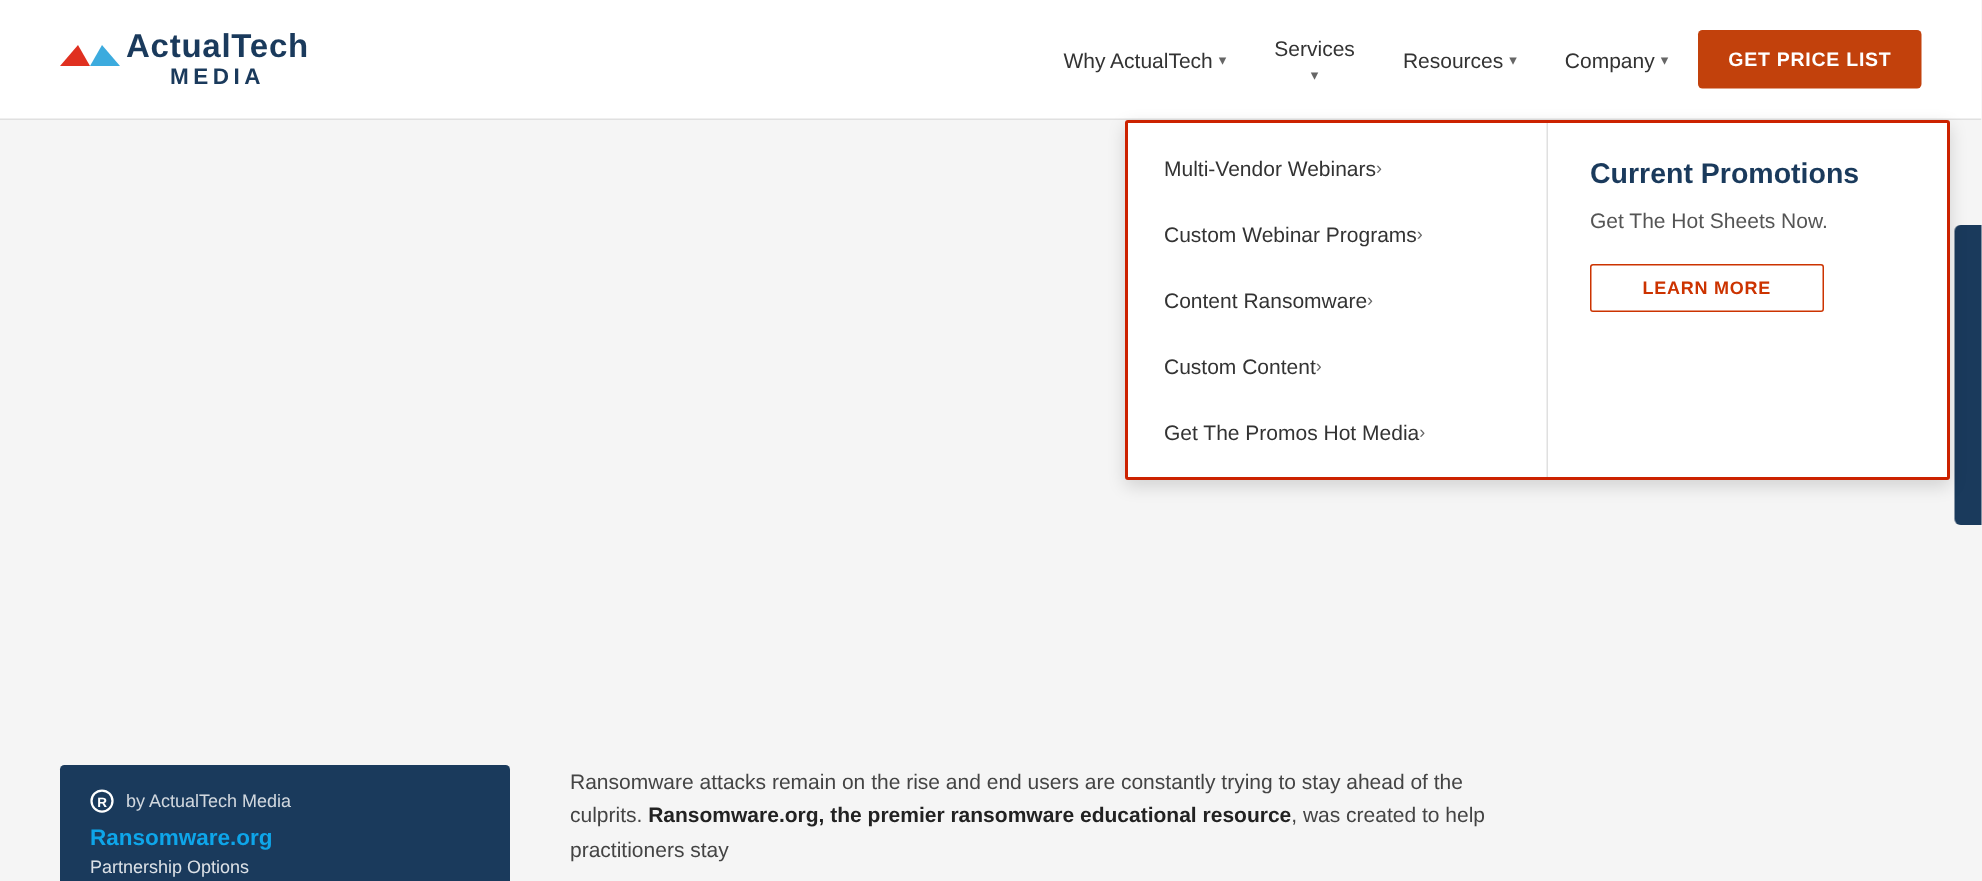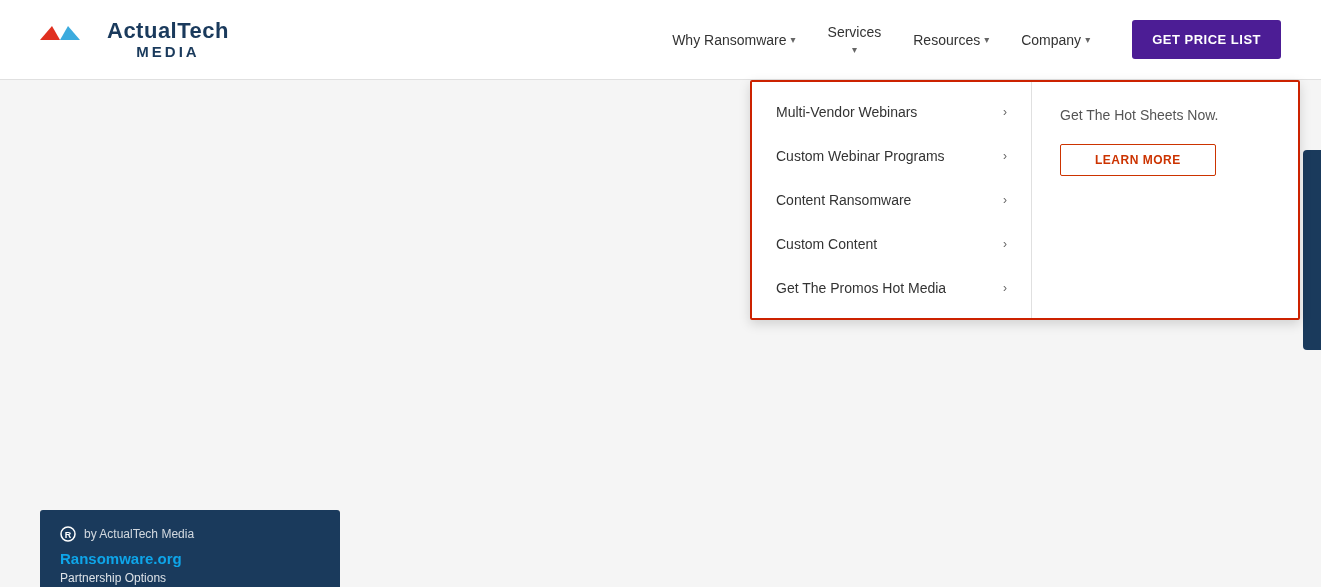--- a/index.html
+++ b/index.html
@@ -13,22 +13,22 @@
       justify-content: space-between;
       padding: 0 40px;
       height: 80px;
       border-bottom: 1px solid #e0e0e0;
       position: relative;
       z-index: 100;
     }
 
     .logo-area {
       display: flex;
-      align-items: center;
-      gap: 27px;
+      align-items: flex-end;
+      gap: 4px;
     }
 
     .logo-icon {
       width: 40px;
       height: 32px;
     }
 
     .logo-text {
       display: flex;
       flex-direction: column;
@@ -82,31 +82,30 @@
       height: 2px;
       background: #cc2200;
     }
 
     .nav-item .chevron {
       font-size: 10px;
       color: #666;
     }
 
     .get-price-btn {
-      background: #4c1d95;
+      background: #c2410c;
       color: #fff;
       border: none;
       padding: 12px 20px;
       font-size: 13px;
       font-weight: 700;
       letter-spacing: 0.5px;
       cursor: pointer;
       border-radius: 3px;
       white-space: nowrap;
-      margin-left: 22px;
     }
 
     
     .dropdown-overlay {
       position: absolute;
       top: 80px;
       left: 0;
       right: 0;
       z-index: 200;
     }
@@ -126,21 +125,20 @@
 
     .dropdown-left {
       width: 280px;
       padding: 8px 0;
       border-right: 1px solid #e0e0e0;
     }
 
     .dropdown-item {
       display: flex;
       align-items: center;
-      justify-content: space-between;
       padding: 14px 24px;
       font-size: 14px;
       color: #333;
       cursor: pointer;
     }
 
     .dropdown-item .arrow {
       color: #666;
       font-size: 12px;
     }
@@ -258,21 +256,21 @@
       <polygon points="20,16 28,2 40,16" fill="#1a9cd8" opacity="0.85"></polygon>
     </svg>
     <div class="logo-text">
       <span class="logo-actualtech">ActualTech</span>
       <span class="logo-media">MEDIA</span>
     </div>
   </div>
 
   <nav class="nav-area">
     <div class="nav-item">
-      <span>Why Ransomware</span>
+      <span>Why ActualTech</span>
       <span class="chevron">▾</span>
     </div>
     <div class="nav-item active">
       <span>Services</span>
       <span class="chevron">▾</span>
     </div>
     <div class="nav-item">
       <span>Resources</span>
       <span class="chevron">▾</span>
     </div>
@@ -302,20 +300,21 @@
       <div class="dropdown-item">
         <span>Custom Content</span>
         <span class="arrow">›</span>
       </div>
       <div class="dropdown-item">
         <span>Get The Promos Hot Media</span>
         <span class="arrow">›</span>
       </div>
     </div>
     <div class="dropdown-right">
+      <div class="promo-title">Current Promotions</div>
       <div class="promo-desc">Get The Hot Sheets Now.</div>
       <button class="learn-more-btn">LEARN MORE</button>
     </div>
   </div>
 </div>
 
 <div class="main-content">
 </div>
 
 <div class="bottom-section">
@@ -324,15 +323,18 @@
 
       <svg width="16" height="16" viewBox="0 0 16 16">
         <circle cx="8" cy="8" r="7" fill="none" stroke="#fff" stroke-width="1.5"></circle>
         <text x="8" y="12" text-anchor="middle" font-size="9" fill="#fff" font-weight="bold">R</text>
       </svg>
       <span>by ActualTech Media</span>
     </div>
     <div class="ransomware-brand">Ransomware.org</div>
     <div class="ransomware-subtitle">Partnership Options</div>
   </div>
+  <div class="bottom-text">
+    <span>Ransomware attacks remain on the rise and end users are constantly trying to stay ahead of the culprits. </span><strong>Ransomware.org, the premier ransomware educational resource</strong><span>, was created to help practitioners stay</span>
+  </div>
 </div>
 
 <div class="right-bar"></div>
 
 </body></html>

